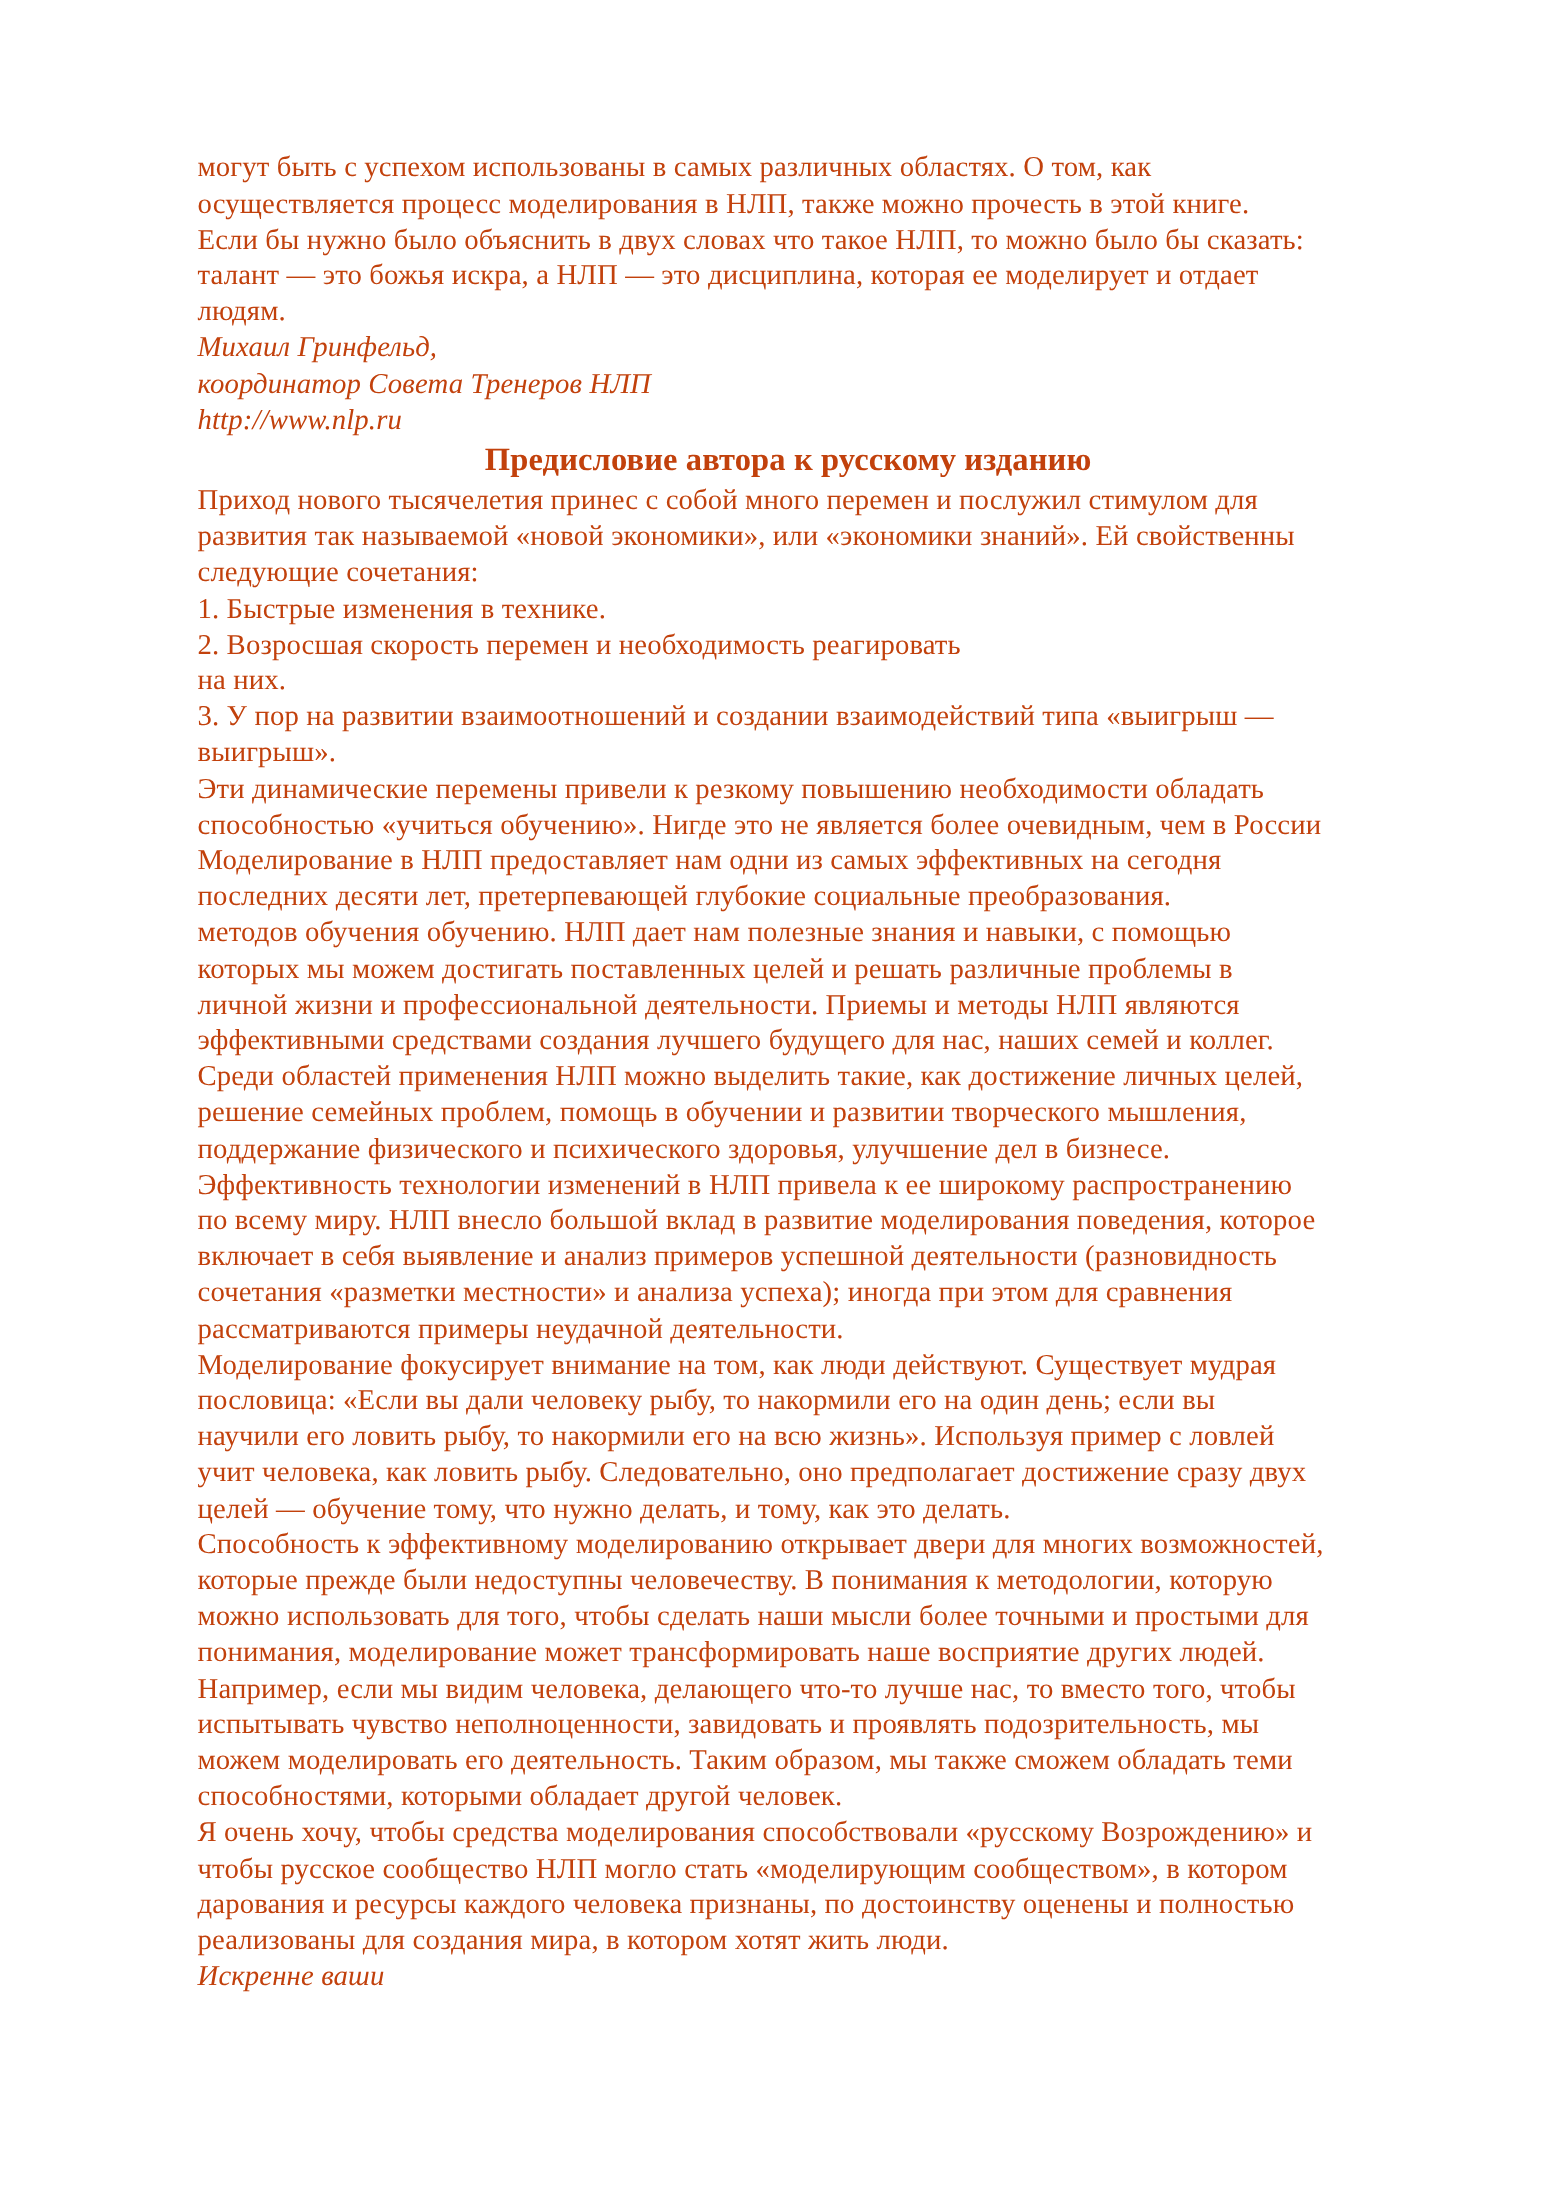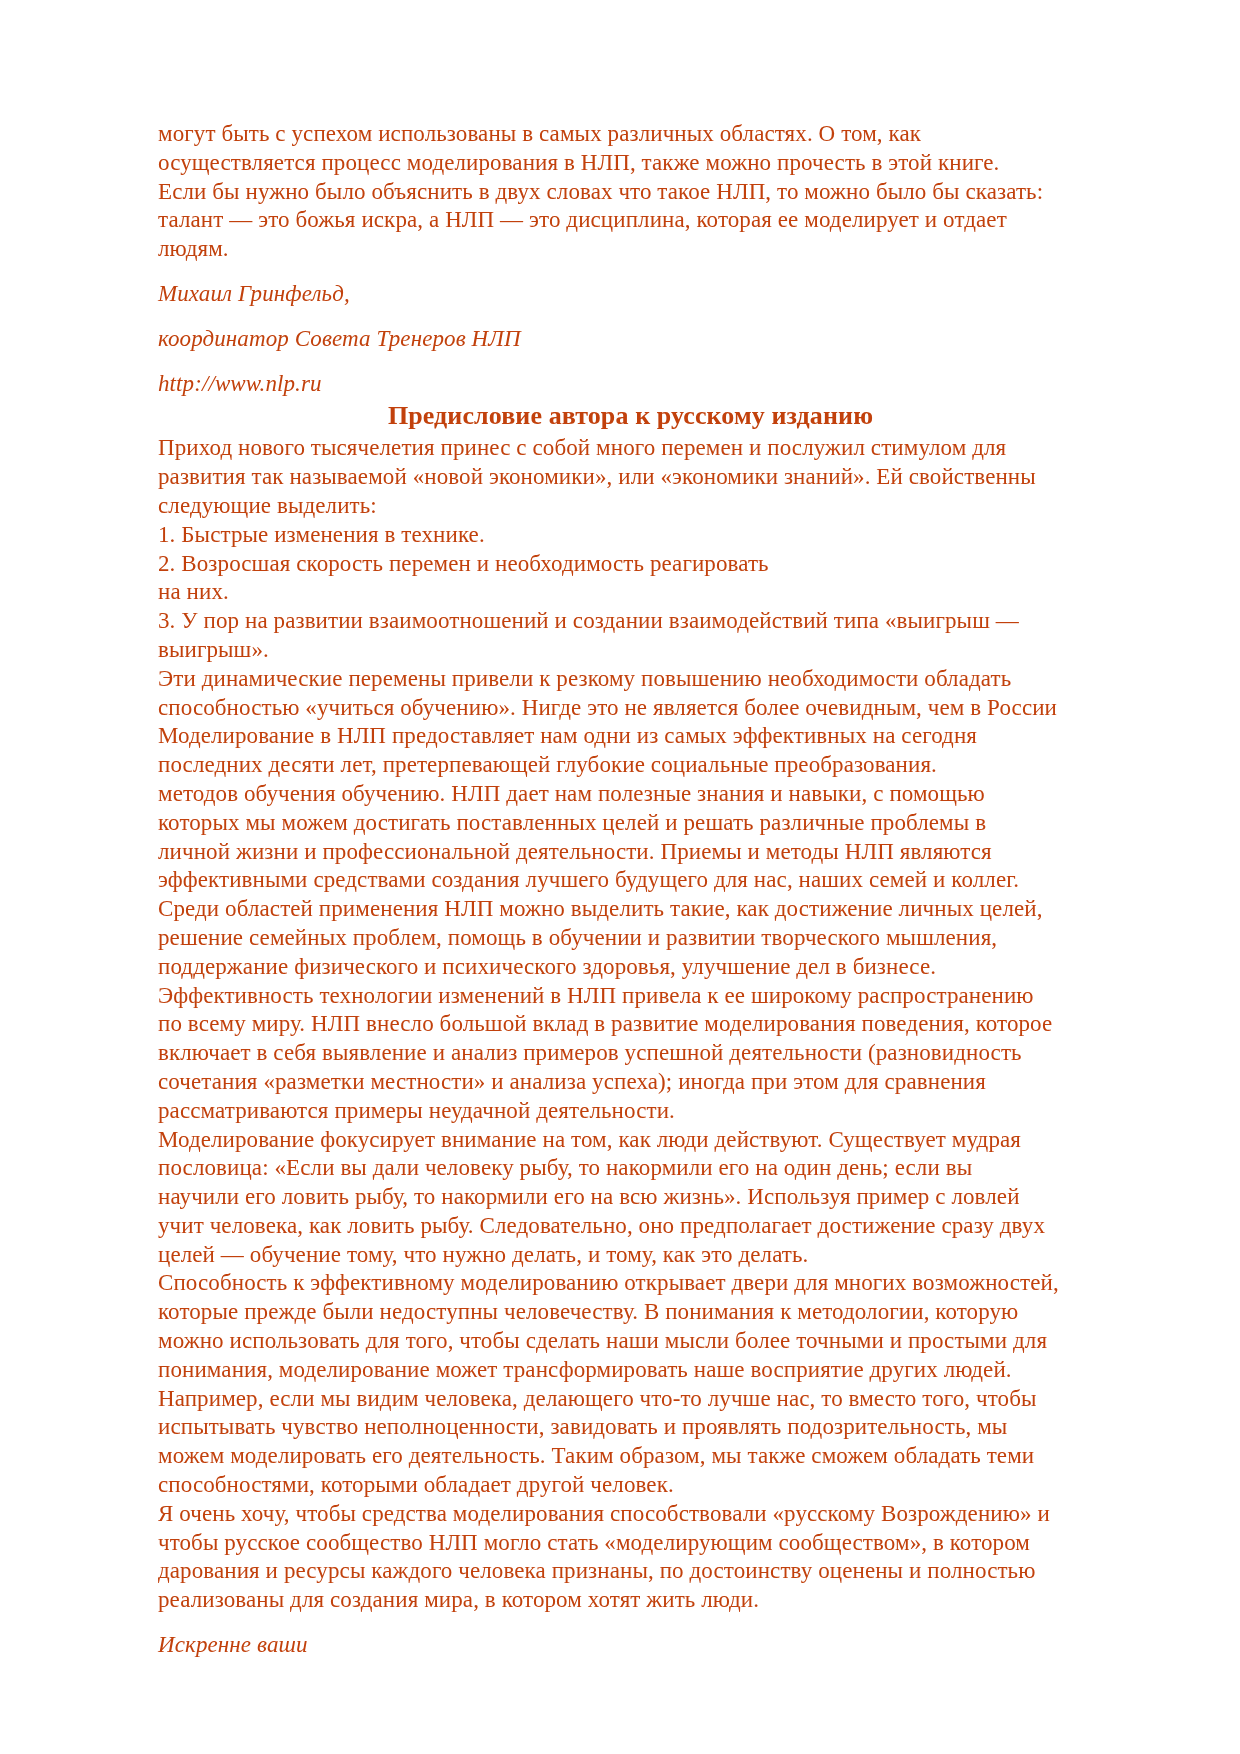--- a/index.html
+++ b/index.html
@@ -23,21 +23,20 @@
     width: 945px;
   }
   .line {
     font-size: 23px;
     line-height: 28.8px;
     white-space: nowrap;
     letter-spacing: 0.1px;
   }
   .line.italic {
     font-style: italic;
-    margin-top: 16px;
   }
   .line.heading {
     font-weight: bold;
     font-size: 26px;
     line-height: 36px;
     text-align: center;
   }
 </style>
 </head>
 <body>
@@ -49,21 +48,21 @@
       <div class="line">осуществляется процесс моделирования в НЛП, также можно прочесть в этой книге.</div>
       <div class="line">Если бы нужно было объяснить в двух словах что такое НЛП, то можно было бы сказать:</div>
       <div class="line">талант — это божья искра, а НЛП — это дисциплина, которая ее моделирует и отдает</div>
       <div class="line">людям.</div>
       <div class="line italic">Михаил Гринфельд,</div>
       <div class="line italic">координатор Совета Тренеров НЛП</div>
       <div class="line italic">http://www.nlp.ru</div>
       <div class="line heading">Предисловие автора к русскому изданию</div>
       <div class="line">Приход нового тысячелетия принес с собой много перемен и послужил стимулом для</div>
       <div class="line">развития так называемой «новой экономики», или «экономики знаний». Ей свойственны</div>
-      <div class="line">следующие выделить:</div>
+      <div class="line">следующие сочетания:</div>
       <div class="line">1. Быстрые изменения в технике.</div>
       <div class="line">2. Возросшая скорость перемен и необходимость реагировать</div>
       <div class="line">на них.</div>
       <div class="line">3. У пор на развитии взаимоотношений и создании взаимодействий типа «выигрыш —</div>
       <div class="line">выигрыш».</div>
       <div class="line">Эти динамические перемены привели к резкому повышению необходимости обладать</div>
       <div class="line">способностью «учиться обучению». Нигде это не является более очевидным, чем в России</div>
       <div class="line">Моделирование в НЛП предоставляет нам одни из самых эффективных на сегодня</div>
       <div class="line">последних десяти лет, претерпевающей глубокие социальные преобразования.</div>
       <div class="line">методов обучения обучению. НЛП дает нам полезные знания и навыки, с помощью</div>

